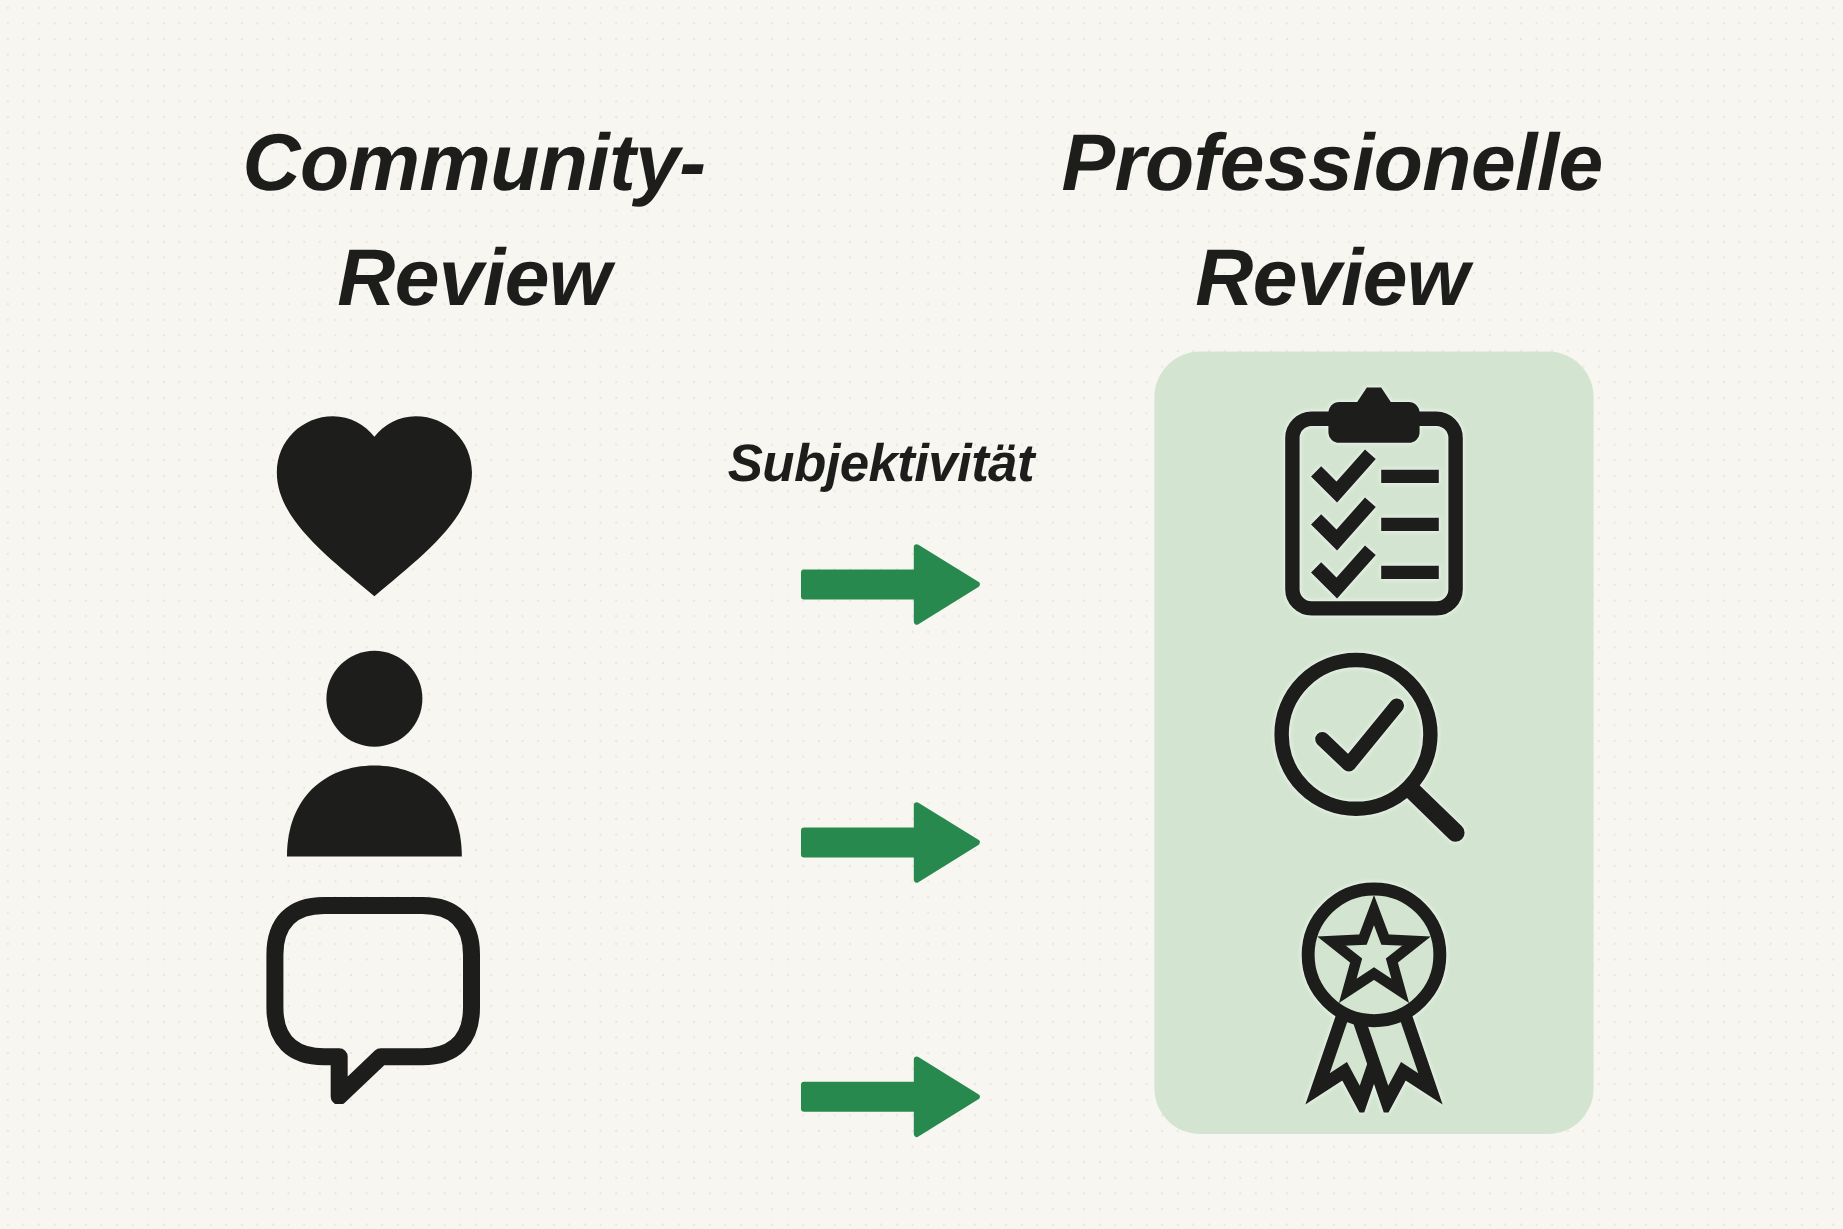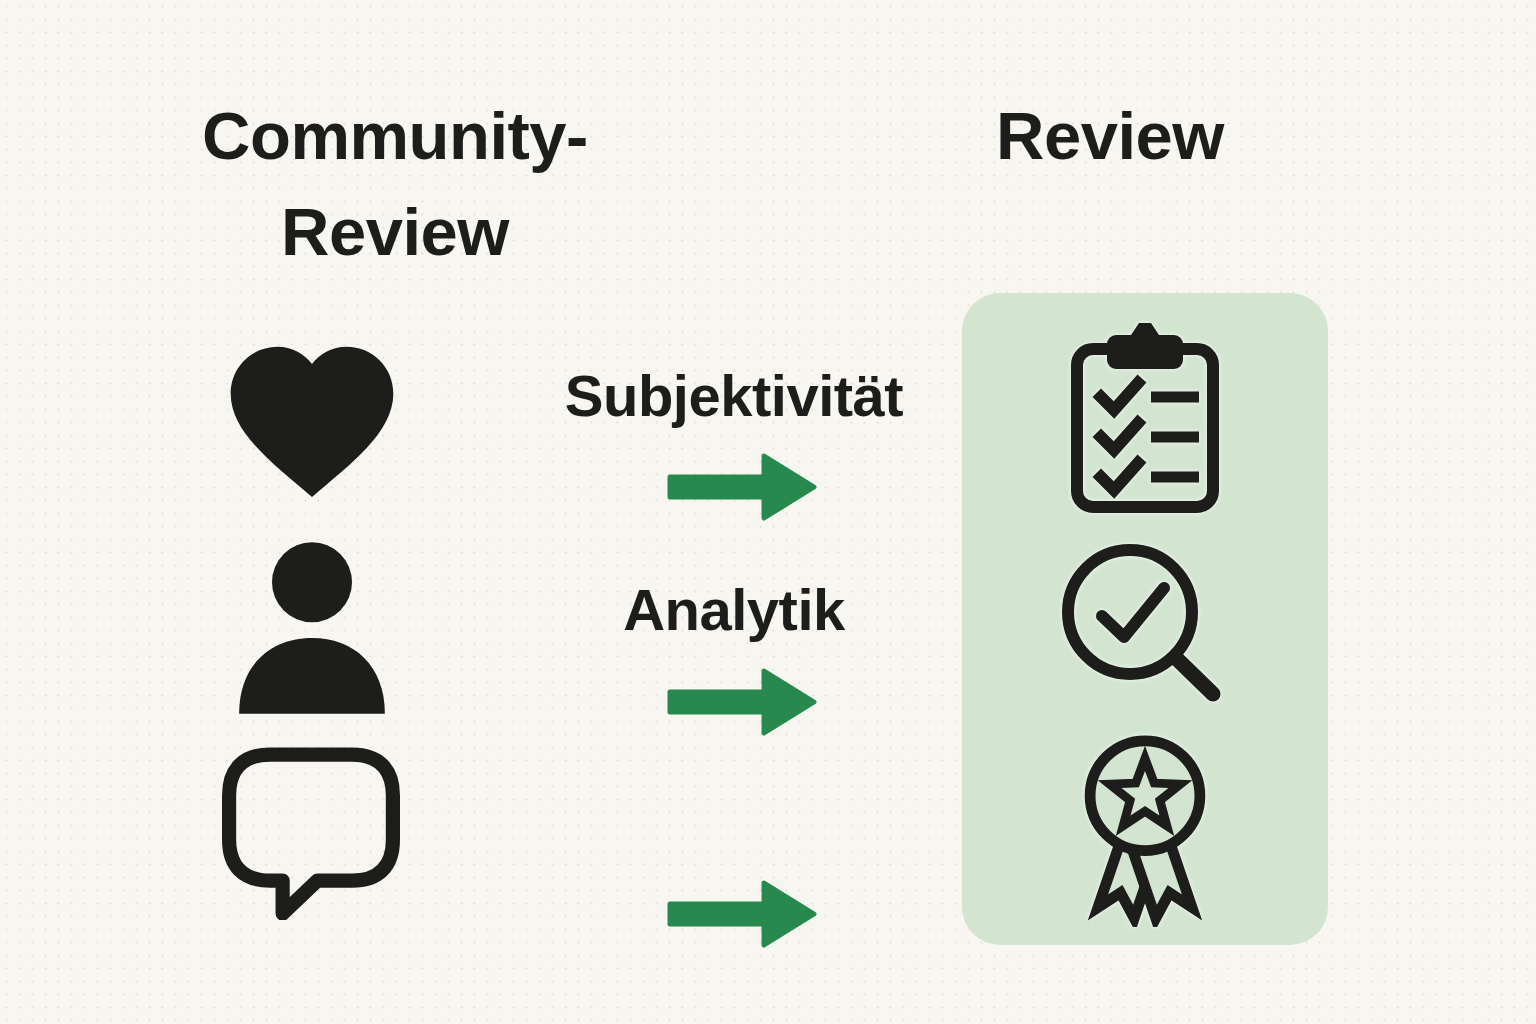--- a/index.html
+++ b/index.html
@@ -6,21 +6,21 @@
   html, body { width: 1536px; height: 1024px; }
   body {
     font-family: "Liberation Sans", sans-serif;
     background-color: #f8f6f1;
     background-image: radial-gradient(rgba(205,185,175,0.28) 1px, transparent 1.3px);
     background-size: 13px 13px;
     position: relative;
     overflow: hidden;
     color: #1d1d1b;
   }
-  .canvas { position: absolute; inset: 0; }
+  .canvas { position: absolute; inset: 0; font-style: italic; }
 
   .col-title {
     position: absolute;
     top: 88px;
     width: 590px;
     text-align: center;
     font-size: 67px;
     font-weight: 700;
     line-height: 96px;
     letter-spacing: -0.5px;
@@ -37,21 +37,21 @@
   .heart-pos  { left: 218px; top: 332px; }
   .person-pos { left: 226px; top: 538px; }
   .bubble-pos { left: 216px; top: 742px; }
 
   
   .mid-label {
     position: absolute;
     left: 484px;
     width: 500px;
     text-align: center;
-    font-size: 58px;
+    font-size: 44px;
     font-weight: 700;
     letter-spacing: -0.5px;
     color: #1d1d1b;
   }
   .mid-label.l1 { top: 362px; }
   .mid-label.l2 { top: 576px; }
   .mid-label.l3 { top: 790px; }
   .arrow-pos { position: absolute; left: 667px; width: 150px; height: 76px; }
   .arrow-pos.a1 { top: 449px; }
   .arrow-pos.a2 { top: 664px; }
@@ -78,20 +78,21 @@
 <body>
 
 <div class="canvas">
 
   <h1 class="col-title left">
     <span>Community-</span>
     <span>Review</span>
   </h1>
 
   <h1 class="col-title right">
+    <span>Professionelle</span>
     <span>Review</span>
   </h1>
 
   <div class="icon heart-pos">
     <svg width="188" height="172" viewBox="0 0 24 22">
       <path fill="#1d1d1b" d="M12 21.1 C7.2 17 1.6 12.9 1.6 7.9 1.6 4.5 4.3 1.9 7.6 1.9 9.4 1.9 11 2.8 12 4.1 13 2.8 14.6 1.9 16.4 1.9 19.7 1.9 22.4 4.5 22.4 7.9 22.4 12.9 16.8 17 12 21.1 Z"></path>
     </svg>
   </div>
 
   <div class="icon person-pos">
@@ -107,21 +108,20 @@
     </svg>
   </div>
 
   <div class="mid-label l1">Subjektivität</div>
   <div class="icon arrow-pos a1">
     <svg width="150" height="76" viewBox="0 0 150 76">
       <polygon points="3,28 97,28 97,7 147,38 97,69 97,48 3,48" fill="#27894e" stroke="#27894e" stroke-width="5" stroke-linejoin="round"></polygon>
     </svg>
   </div>
 
-  <div class="mid-label l2">Analytik</div>
   <div class="icon arrow-pos a2">
     <svg width="150" height="76" viewBox="0 0 150 76">
       <polygon points="3,28 97,28 97,7 147,38 97,69 97,48 3,48" fill="#27894e" stroke="#27894e" stroke-width="5" stroke-linejoin="round"></polygon>
     </svg>
   </div>
 
   <div class="icon arrow-pos a3">
     <svg width="150" height="76" viewBox="0 0 150 76">
       <polygon points="3,28 97,28 97,7 147,38 97,69 97,48 3,48" fill="#27894e" stroke="#27894e" stroke-width="5" stroke-linejoin="round"></polygon>
     </svg>

